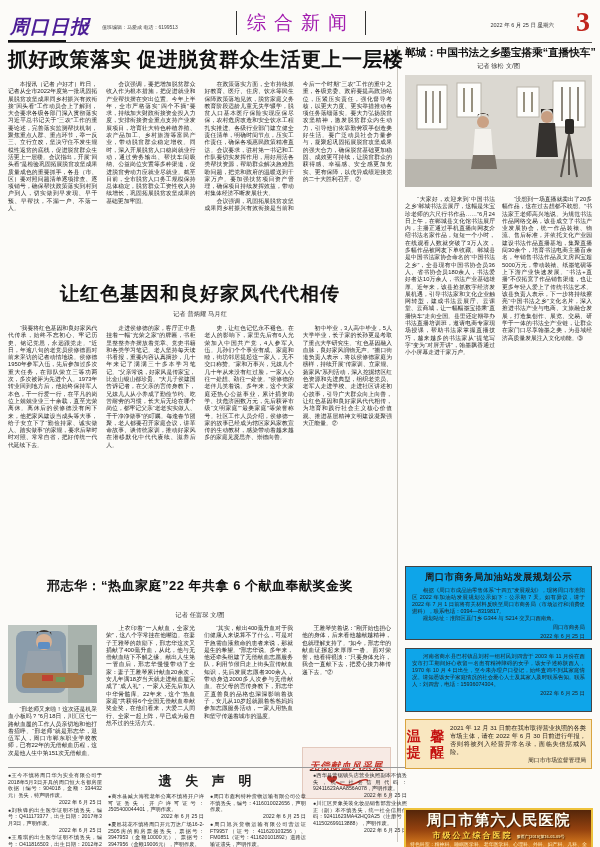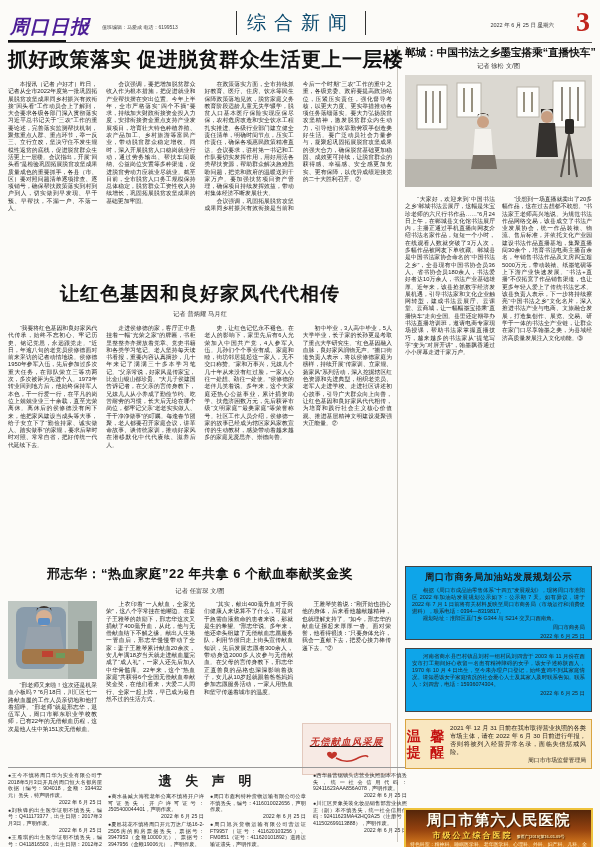--- a/index.html
+++ b/index.html
@@ -6,21 +6,21 @@
   .page{position:relative;width:600px;height:847px;background:#fcfbf8;overflow:hidden;
         font-family:"Liberation Sans",sans-serif;color:#1b1b1b;margin:0 auto;}
   
   .masthead{position:absolute;top:8px;left:10px;right:8px;height:32px;}
   .logo{position:absolute;left:0;top:6px;font-family:"Liberation Serif",serif;
         font-style:italic;font-weight:bold;font-size:19px;color:#4c1d95;letter-spacing:1px;}
   .duty{position:absolute;left:92px;top:16px;font-size:5px;color:#444;}
   .section-wrap{position:absolute;left:50%;top:2px;transform:translateX(-50%);
         display:flex;align-items:center;gap:10px;}
   .sbar{width:1px;height:24px;background:#333;}
-  .section{font-family:"Liberation Serif",serif;font-size:19px;letter-spacing:8px;color:#0c4a6e;}
+  .section{font-family:"Liberation Serif",serif;font-size:19px;letter-spacing:8px;color:#a21caf;}
   .date{position:absolute;right:38px;top:14px;font-size:5.5px;color:#333;}
   .pageno{position:absolute;right:2px;top:-2px;font-size:28px;font-weight:bold;color:#c0251d;
         font-family:"Liberation Serif",serif;}
   .mast-rule{position:absolute;top:42px;left:8px;right:8px;height:1px;background:#555;}
   .mast-rule-thick{position:absolute;top:40px;left:8px;width:58px;height:3px;background:#111;}
   .vdiv{position:absolute;left:397px;top:46px;bottom:5px;width:1px;background:#c9c5bd;}
   
   .body-cols{text-align:justify;font-size:5.8px;line-height:7.3px;color:#242424;}
   .body-cols p{margin:0;}
   
@@ -29,21 +29,21 @@
         text-align:center;color:#111;}
   .artA .body-cols{margin-top:8px;column-count:4;column-gap:9px;height:196px;}
   
   .artB{position:absolute;left:8px;top:281px;width:384px;}
   .artB h2{margin:0;font-size:19px;font-weight:bold;text-align:center;letter-spacing:1px;
         white-space:nowrap;color:#111;}
   .byline{font-size:6.3px;color:#333;text-align:center;margin-top:3px;}
   .artB .body-cols{margin-top:6px;column-count:4;column-gap:9px;height:230px;}
   
   .artC{position:absolute;left:8px;top:561px;width:384px;}
-  .artC h3{margin:4px;font-size:13px;font-weight:bold;text-align:center;letter-spacing:0.5px;
+  .artC h3{margin:16px;font-size:13px;font-weight:bold;text-align:center;letter-spacing:0.5px;
         white-space:nowrap;color:#111;}
   .artC .cols{display:flex;gap:9px;margin-top:5px;height:174px;}
   .artC .col{width:89px;display:flex;flex-direction:column;}
   .artC .col .txt{text-align:justify;font-size:5.8px;line-height:7.3px;}
   .photoC{width:89px;height:78px;margin-bottom:3px;flex:none;}
   .bannerC{margin-top:auto;height:50px;background:#f7eae4;border:1px solid #e3c9bd;
         display:flex;flex-direction:column;align-items:center;justify-content:center;flex:none;text-decoration:underline;}
   .bannerC .btxt{font-family:"Liberation Serif",serif;font-style:italic;font-weight:bold;
         font-size:9.5px;color:#c2342a;letter-spacing:1px;}
   

